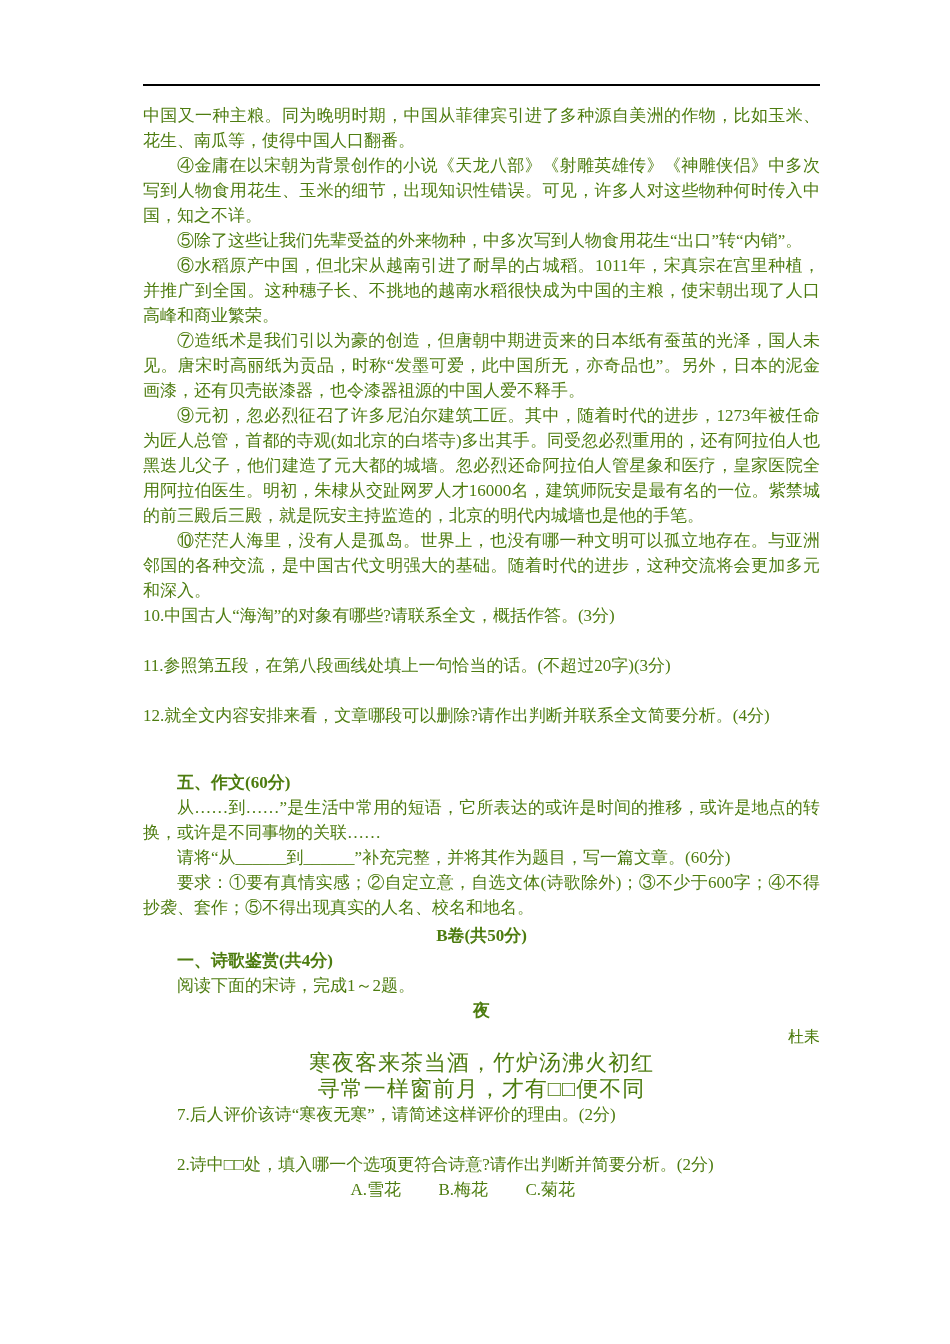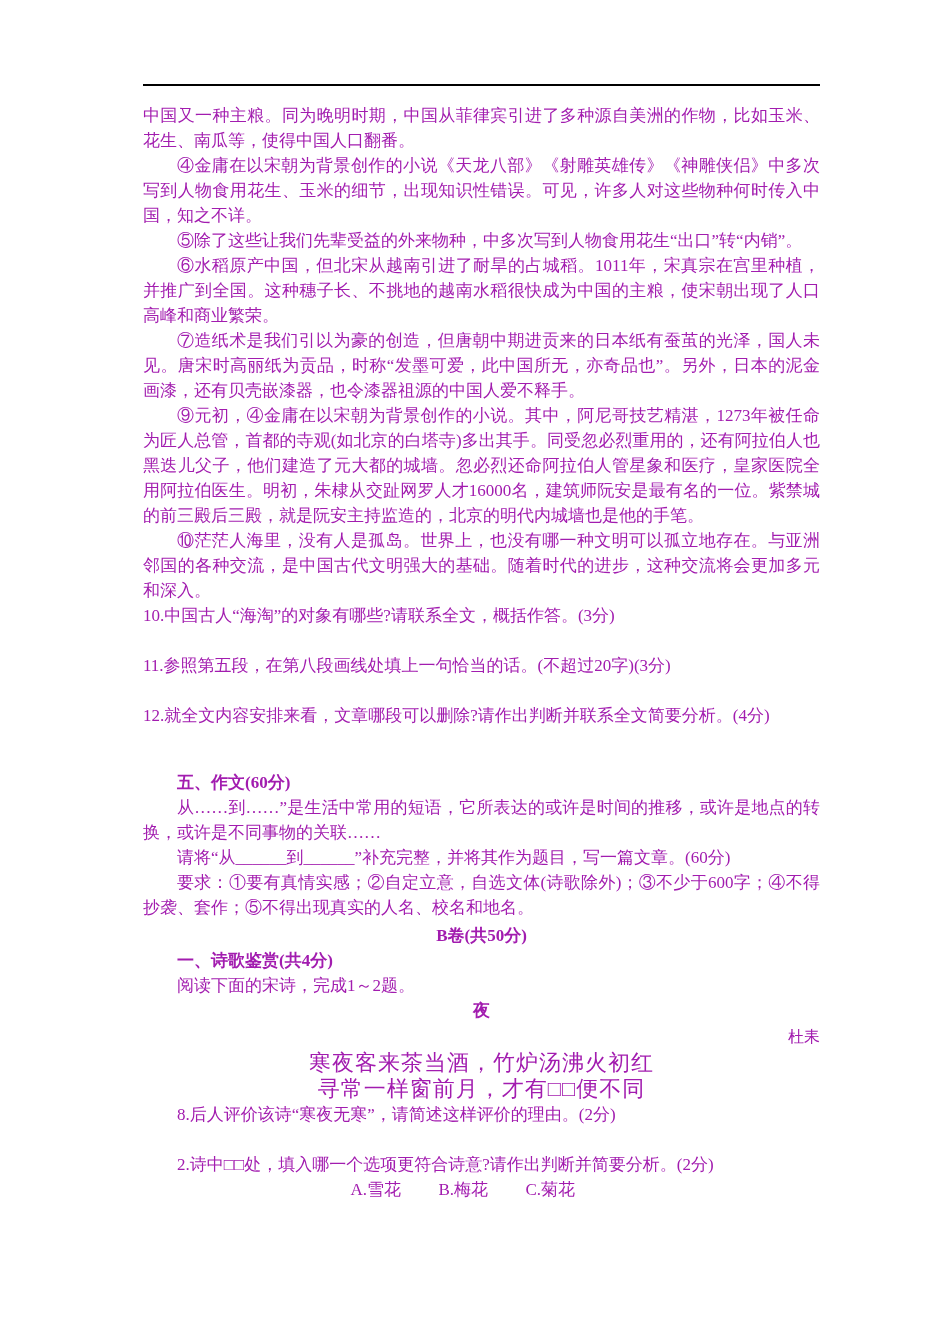--- a/index.html
+++ b/index.html
@@ -7,21 +7,21 @@
     padding: 0;
     background: #ffffff;
   }
   .page {
     position: relative;
     width: 950px;
     height: 1344px;
     background: #ffffff;
     overflow: hidden;
     font-family: "Liberation Serif", "DejaVu Serif", serif;
-    color: #a21caf;
+    color: #4d7c0f;
   }
   .top-rule {
     position: absolute;
     left: 143px;
     top: 84px;
     width: 677px;
     height: 0;
     border-top: 2px solid #000000;
   }
   .content {
@@ -81,41 +81,41 @@
 
   <div class="top-rule"></div>
 
   <div class="content">
 
     <p>中国又一种主粮。同为晚明时期，中国从菲律宾引进了多种源自美洲的作物，比如玉米、花生、南瓜等，使得中国人口翻番。</p>
     <p class="ind">④金庸在以宋朝为背景创作的小说《天龙八部》《射雕英雄传》《神雕侠侣》中多次写到人物食用花生、玉米的细节，出现知识性错误。可见，许多人对这些物种何时传入中国，知之不详。</p>
     <p class="ind">⑤除了这些让我们先辈受益的外来物种，中多次写到人物食用花生“出口”转“内销”。</p>
     <p class="ind">⑥水稻原产中国，但北宋从越南引进了耐旱的占城稻。1011年，宋真宗在宫里种植，并推广到全国。这种穗子长、不挑地的越南水稻很快成为中国的主粮，使宋朝出现了人口高峰和商业繁荣。</p>
     <p class="ind">⑦造纸术是我们引以为豪的创造，但唐朝中期进贡来的日本纸有蚕茧的光泽，国人未见。唐宋时高丽纸为贡品，时称“发墨可爱，此中国所无，亦奇品也”。另外，日本的泥金画漆，还有贝壳嵌漆器，也令漆器祖源的中国人爱不释手。</p>
-    <p class="ind">⑨元初，④金庸在以宋朝为背景创作的小说。其中，阿尼哥技艺精湛，1273年被任命为匠人总管，首都的寺观(如北京的白塔寺)多出其手。同受忽必烈重用的，还有阿拉伯人也黑迭儿父子，他们建造了元大都的城墙。忽必烈还命阿拉伯人管星象和医疗，皇家医院全用阿拉伯医生。明初，朱棣从交趾网罗人才16000名，建筑师阮安是最有名的一位。紫禁城的前三殿后三殿，就是阮安主持监造的，北京的明代内城墙也是他的手笔。</p>
+    <p class="ind">⑨元初，忽必烈征召了许多尼泊尔建筑工匠。其中，随着时代的进步，1273年被任命为匠人总管，首都的寺观(如北京的白塔寺)多出其手。同受忽必烈重用的，还有阿拉伯人也黑迭儿父子，他们建造了元大都的城墙。忽必烈还命阿拉伯人管星象和医疗，皇家医院全用阿拉伯医生。明初，朱棣从交趾网罗人才16000名，建筑师阮安是最有名的一位。紫禁城的前三殿后三殿，就是阮安主持监造的，北京的明代内城墙也是他的手笔。</p>
     <p class="ind">⑩茫茫人海里，没有人是孤岛。世界上，也没有哪一种文明可以孤立地存在。与亚洲邻国的各种交流，是中国古代文明强大的基础。随着时代的进步，这种交流将会更加多元和深入。</p>
 
     <p>10.中国古人“海淘”的对象有哪些?请联系全文，概括作答。(3分)</p>
     <p class="gap1">11.参照第五段，在第八段画线处填上一句恰当的话。(不超过20字)(3分)</p>
     <p class="gap1">12.就全文内容安排来看，文章哪段可以删除?请作出判断并联系全文简要分析。(4分)</p>
 
     <p class="ind bold gap2">五、作文(60分)</p>
     <p class="ind">从……到……”是生活中常用的短语，它所表达的或许是时间的推移，或许是地点的转换，或许是不同事物的关联……</p>
     <p class="ind">请将“从______到______”补充完整，并将其作为题目，写一篇文章。(60分)</p>
     <p class="ind">要求：①要有真情实感；②自定立意，自选文体(诗歌除外)；③不少于600字；④不得抄袭、套作；⑤不得出现真实的人名、校名和地名。</p>
 
     <p class="section-b-header center">B卷(共50分)</p>
     <p class="ind bold">一、诗歌鉴赏(共4分)</p>
     <p class="ind">阅读下面的宋诗，完成1～2题。</p>
 
     <p class="poem-title center">夜</p>
     <p class="poem-author center">杜耒</p>
     <p class="poem-line center">寒夜客来茶当酒，竹炉汤沸火初红</p>
     <p class="poem-line center">寻常一样窗前月，才有□□便不同</p>
 
-    <p class="ind">8.后人评价该诗“寒夜无寒”，请简述这样评价的理由。(2分)</p>
+    <p class="ind">7.后人评价该诗“寒夜无寒”，请简述这样评价的理由。(2分)</p>
     <p class="ind gap1">2.诗中□□处，填入哪一个选项更符合诗意?请作出判断并简要分析。(2分)</p>
     <p class="options">
       <span>A.雪花</span><span>B.梅花</span><span>C.菊花</span>
     </p>
 
   </div>
 </div>
 
 </body></html>

